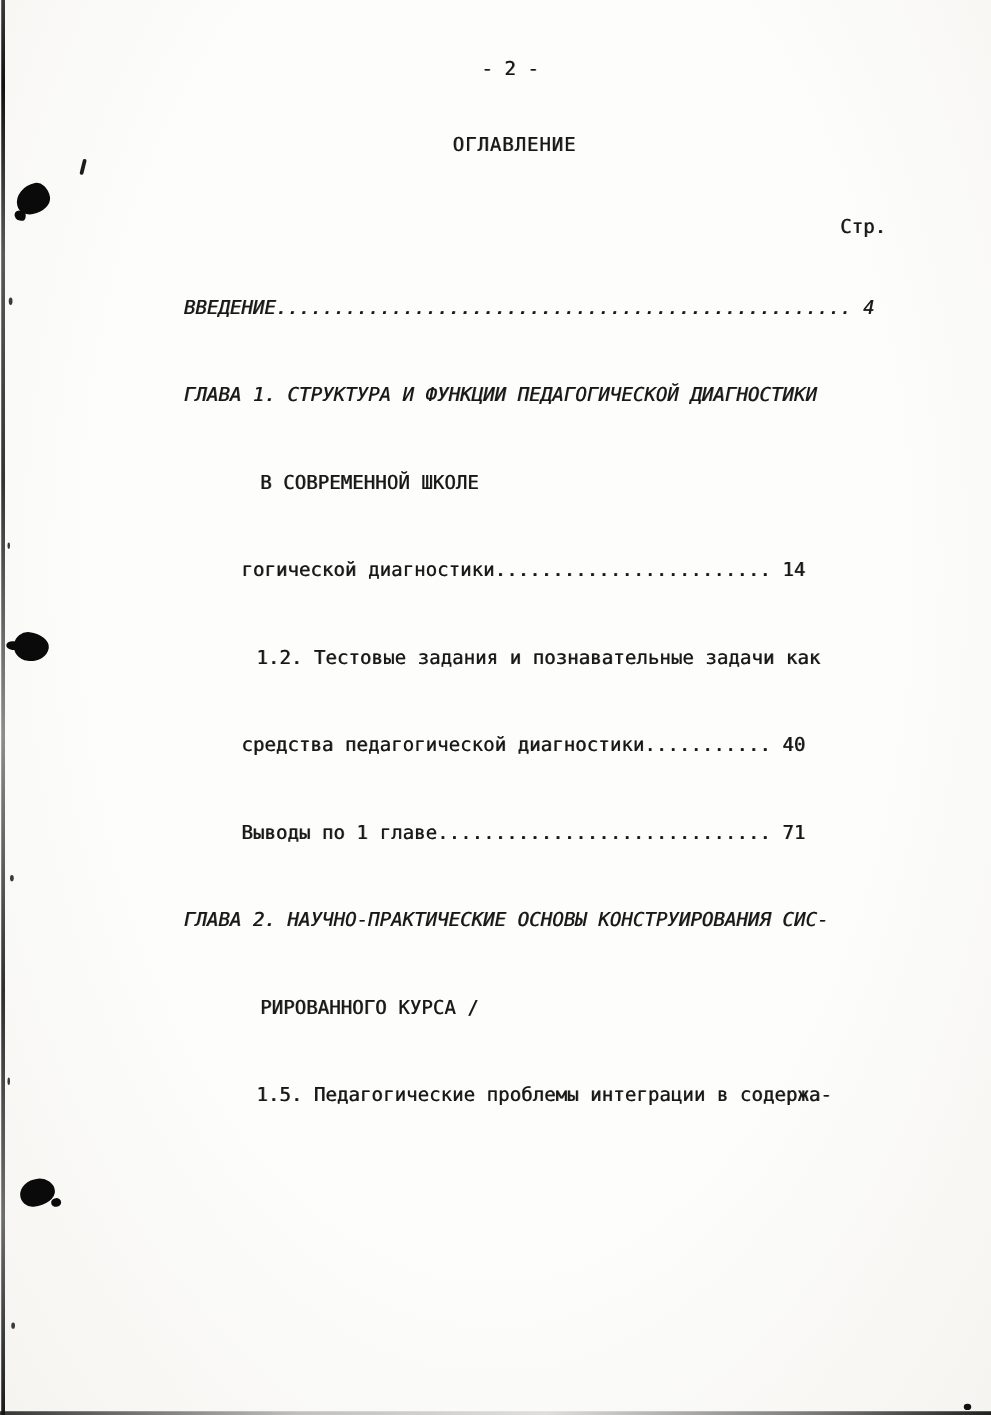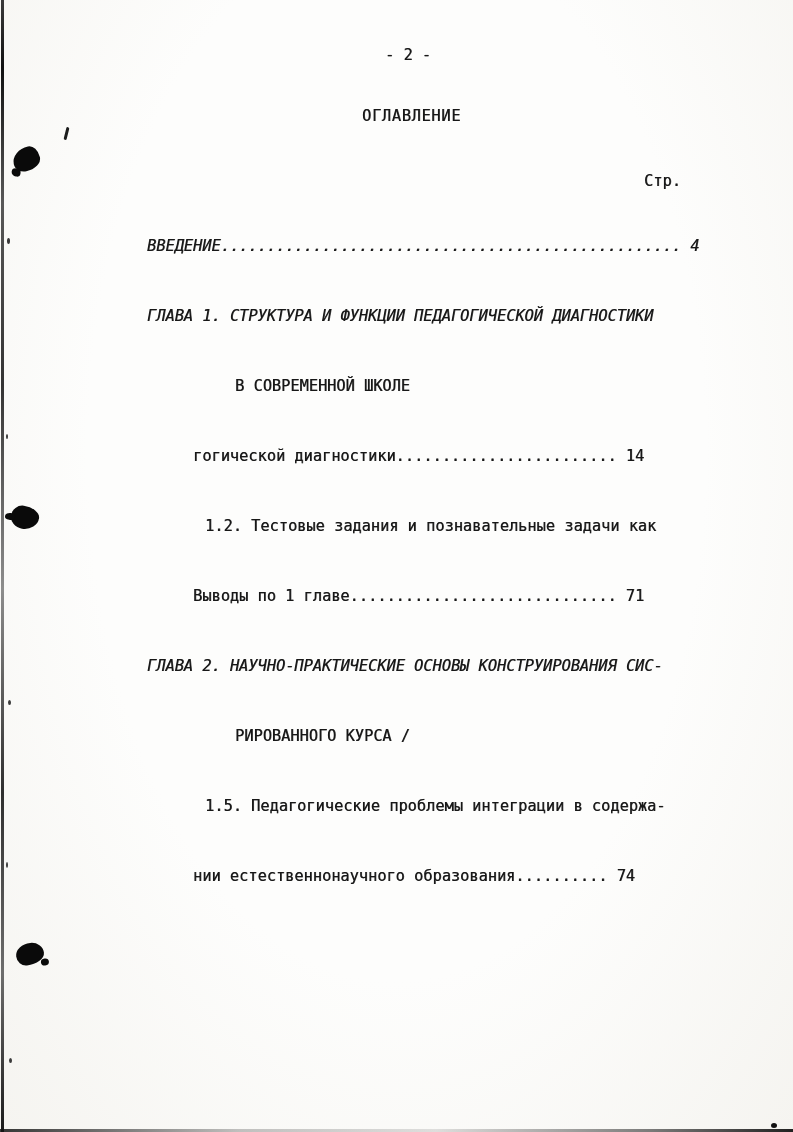--- a/index.html
+++ b/index.html
@@ -20,25 +20,25 @@
   }
   .doc-text {
     font-family: "DejaVu Sans Mono", "Liberation Mono", monospace;
     font-size: 15.3px;
     color: #171717;
     text-shadow: 0.5px 0 0 rgba(23,23,23,0.75);
     white-space: pre;
   }
   .pagenum  { position: absolute; left: 385px; top: 46px; }
   .title    { position: absolute; left: 362px; top: 107px; letter-spacing: 0.7px; }
-  .str      { position: absolute; left: 644px; top: 172px; }
+  .str      { position: absolute; left: 672px; top: 172px; }
   .toc      { position: absolute; left: 147px; top: 193px; }
   .ln       { line-height: 34px; height: 34px; white-space: pre; }
   .ind-a    { margin-left: 0; font-style: italic; }
-  .ind-b    { margin-left: 88px; }
+  .ind-b    { margin-left: 61px; }
   .ind-c    { margin-left: 58px; }
   .ind-d    { margin-left: 46px; }
 
   
   .artifact { position: absolute; }
   .edge-line {
     left: 1px; top: 0; width: 3px; height: 100%;
     background: linear-gradient(180deg,
       #3a3a3a 0%, #111 6%, rgba(60,60,60,.85) 18%, rgba(30,30,30,.9) 34%,
       rgba(95,95,95,.7) 52%, rgba(25,25,25,.9) 70%, rgba(75,75,75,.8) 86%, #1a1a1a 100%);
@@ -93,25 +93,25 @@
   <div class="doc-text pagenum">- 2 -</div>
   <div class="doc-text title">ОГЛАВЛЕНИЕ</div>
   <div class="doc-text str">Стр.</div>
 
   <div class="toc doc-text">
     <div class="ln ind-a">ВВЕДЕНИЕ.................................................. 4</div>
     <div class="ln ind-a">ГЛАВА 1. СТРУКТУРА И ФУНКЦИИ ПЕДАГОГИЧЕСКОЙ ДИАГНОСТИКИ</div>
     <div class="ln ind-b">В СОВРЕМЕННОЙ ШКОЛЕ</div>
     <div class="ln ind-d">гогической диагностики........................ 14</div>
     <div class="ln ind-c">1.2. Тестовые задания и познавательные задачи как</div>
+    <div class="ln ind-d">средства педагогической диагностики........... 40</div>
     <div class="ln ind-d">Выводы по 1 главе............................. 71</div>
     <div class="ln ind-a">ГЛАВА 2. НАУЧНО-ПРАКТИЧЕСКИЕ ОСНОВЫ КОНСТРУИРОВАНИЯ СИС-</div>
     <div class="ln ind-b">РИРОВАННОГО КУРСА /</div>
     <div class="ln ind-c">1.5. Педагогические проблемы интеграции в содержа-</div>
-    <div class="ln ind-d">нии естественнонаучного образования.......... 74</div>
     
     
     
     
     
     
     
     
     
     

